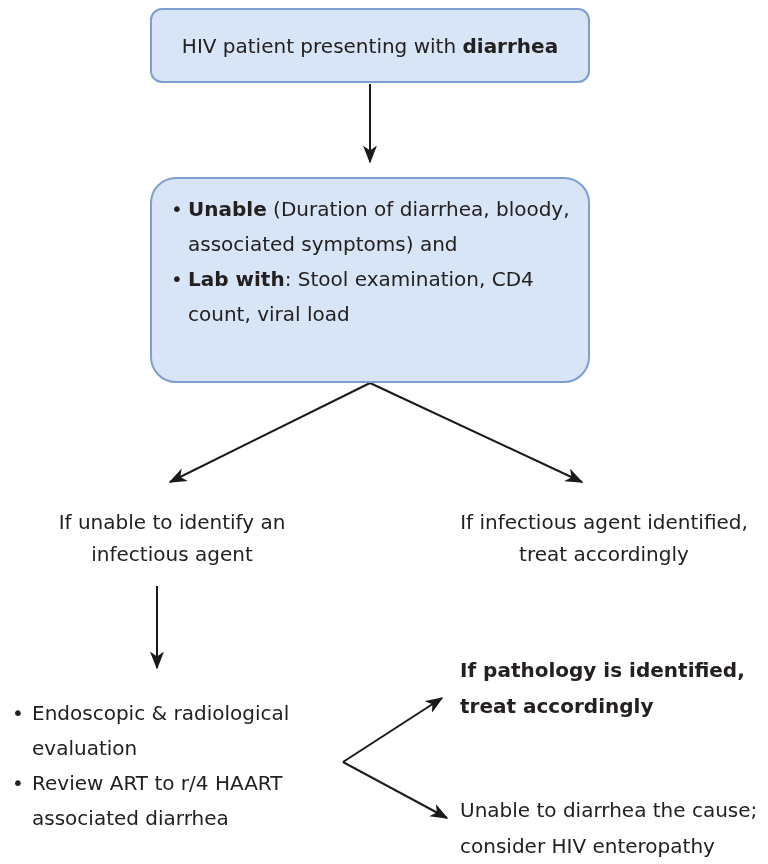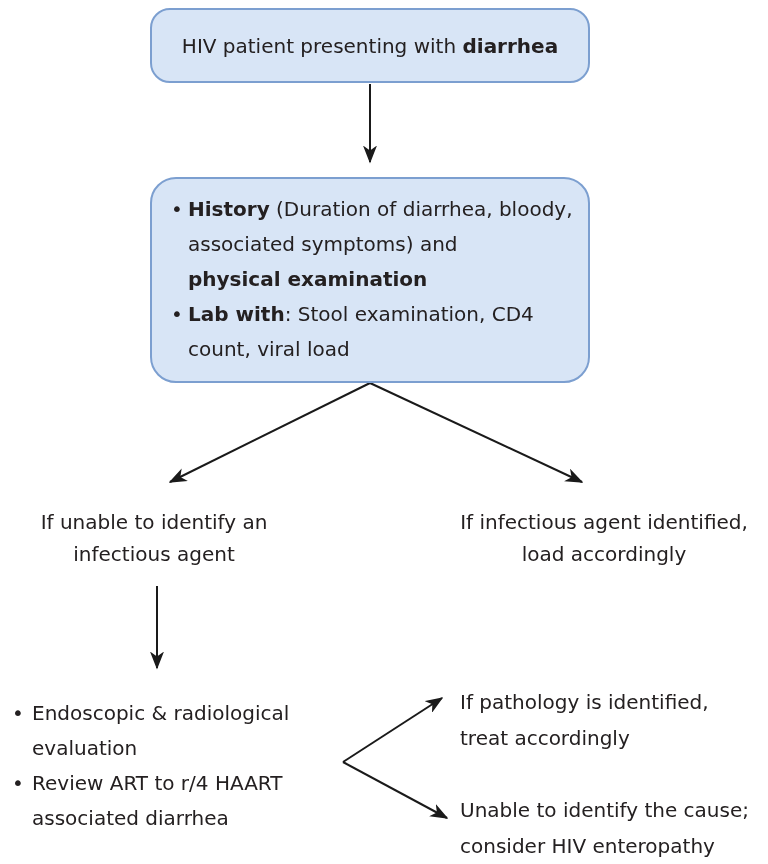--- a/index.html
+++ b/index.html
@@ -15,21 +15,21 @@
   #arrow-layer line{stroke:var(--arrow,#1a1a1a);stroke-width:2;}
 
   .node-box{
     position:absolute;
     background:var(--box-fill,#d8e5f6);
     border:2px solid var(--box-border,#7c9fd0);
     box-sizing:border-box;
   }
   .box-start{
     left:150px;top:8px;width:440px;height:75px;
-    border-radius:20px;
+    border-radius:12px;
     display:flex;align-items:center;justify-content:center;
     font-size:20px;
     white-space:pre;
   }
   .box-workup{
     left:150px;top:177px;width:440px;height:206px;
     border-radius:26px;
     padding:13px 14px;
     font-size:20px;
   }
@@ -41,28 +41,28 @@
   .bullet-text{
     flex:1;white-space:pre;line-height:35px;
   }
   .label{
     position:absolute;
     font-size:20px;
     line-height:32px;
     white-space:pre;
   }
   .label-center{text-align:center;}
-  .branch-left-label{left:4px;top:506px;width:300px;}
+  .branch-left-label{left:22px;top:506px;width:300px;}
   .branch-right-label{left:440px;top:506px;width:328px;}
   .eval-list{
     position:absolute;left:12px;top:696px;width:340px;
     font-size:20px;
   }
   .eval-list .bullet-glyph{flex:0 0 20px;text-align:left;}
-  .outcome-top-label{left:460px;top:684px;width:308px;line-height:36px;}
+  .outcome-top-label{left:460px;top:652px;width:308px;line-height:36px;font-weight:bold;}
   .outcome-bottom-label{left:460px;top:792px;width:308px;line-height:36px;}
   b{font-weight:bold;}
 </style>
 </head>
 <body>
 
 <div class="canvas">
 
   <svg id="arrow-layer">
     <defs>
@@ -78,49 +78,49 @@
       <line x1="343" y1="762" x2="447" y2="818" marker-end="url(#ah)"></line>
     </svg>
 
   <div class="node-box box-start">
     <span><span>HIV patient presenting with </span><b>diarrhea</b></span>
   </div>
 
   <div class="node-box box-workup">
     <div class="bullet-row">
       <span class="bullet-glyph">•</span>
-      <span class="bullet-text"><b>History</b><span> (Duration of diarrhea, bloody,
+      <span class="bullet-text"><b>Unable</b><span> (Duration of diarrhea, bloody,
 associated symptoms) and
-</span><b>physical examination</b></span>
+</span></span>
     </div>
     <div class="bullet-row">
       <span class="bullet-glyph">•</span>
       <span class="bullet-text"><b>Lab with</b><span>: Stool examination, CD4
 count, viral load</span></span>
     </div>
   </div>
 
   <div class="label label-center branch-left-label">If unable to identify an
 infectious agent</div>
 
   <div class="label label-center branch-right-label">If infectious agent identified,
-load accordingly</div>
+treat accordingly</div>
 
   <div class="eval-list">
     <div class="bullet-row">
       <span class="bullet-glyph">•</span>
       <span class="bullet-text"><span>Endoscopic &amp; radiological
 evaluation</span></span>
     </div>
     <div class="bullet-row">
       <span class="bullet-glyph">•</span>
       <span class="bullet-text"><span>Review ART to r/4 HAART
 associated diarrhea</span></span>
     </div>
   </div>
 
   <div class="label outcome-top-label">If pathology is identified,
 treat accordingly</div>
 
-  <div class="label outcome-bottom-label">Unable to identify the cause;
+  <div class="label outcome-bottom-label">Unable to diarrhea the cause;
 consider HIV enteropathy</div>
 
 </div>
 
 </body></html>

